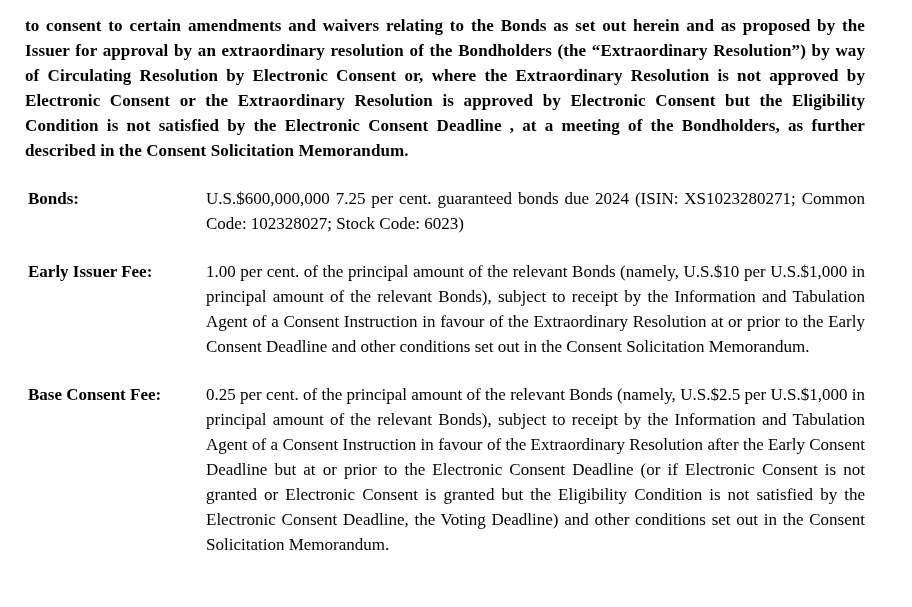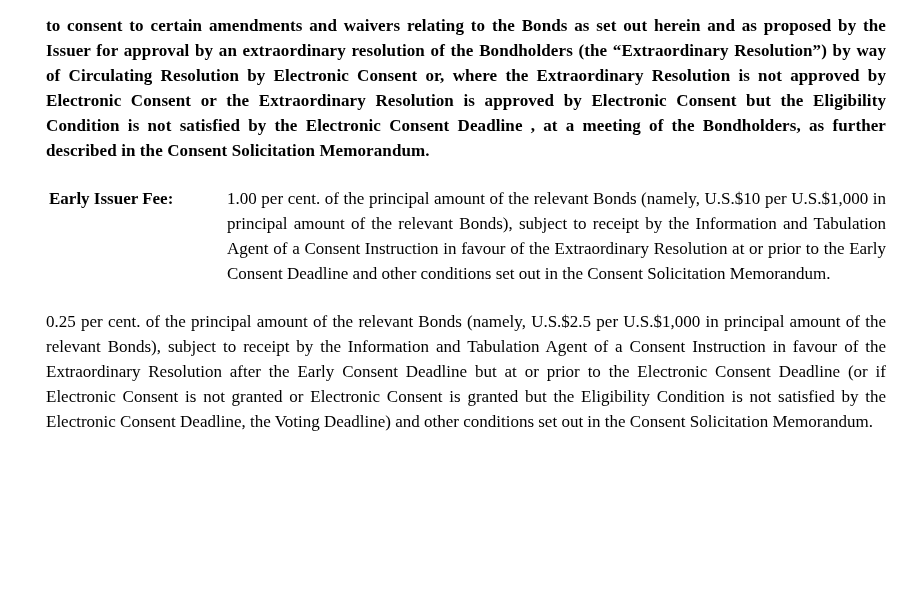--- a/index.html
+++ b/index.html
@@ -10,21 +10,21 @@
   body {
     width: 912px;
     height: 607px;
     overflow: hidden;
     font-family: "Liberation Serif", "DejaVu Serif", serif;
     color: #000000;
   }
   .document {
     box-sizing: border-box;
     width: 912px;
-    padding: 13px 35px 0 46px;
+    padding: 13px 35px 0 25px;
   }
   .intro {
     width: 840px;
     margin: 0 0 23px 0;
     font-size: 17px;
     font-weight: bold;
     line-height: 25px;
     text-align: justify;
     letter-spacing: 0.1px;
   }
@@ -54,23 +54,28 @@
     text-align: justify;
   }
 </style>
 </head>
 <body>
 
 <div class="document">
 
   <p class="intro">to consent to certain amendments and waivers relating to the Bonds as set out herein and as proposed by the Issuer for approval by an extraordinary resolution of the Bondholders (the “Extraordinary Resolution”) by way of Circulating Resolution by Electronic Consent or, where the Extraordinary Resolution is not approved by Electronic Consent or the Extraordinary Resolution is approved by Electronic Consent but the Eligibility Condition is not satisfied by the Electronic Consent Deadline , at a meeting of the Bondholders, as further described in the Consent Solicitation Memorandum.</p>
 
+  <div class="term-row">
+    <div class="term-label">Bonds:</div>
+    <div class="term-desc">U.S.$600,000,000 7.25 per cent. guaranteed bonds due 2024 (ISIN: XS1023280271; Common Code: 102328027; Stock Code: 6023)</div>
+  </div>
 
   <div class="term-row">
     <div class="term-label">Early Issuer Fee:</div>
     <div class="term-desc">1.00 per cent. of the principal amount of the relevant Bonds (namely, U.S.$10 per U.S.$1,000 in principal amount of the relevant Bonds), subject to receipt by the Information and Tabulation Agent of a Consent Instruction in favour of the Extraordinary Resolution at or prior to the Early Consent Deadline and other conditions set out in the Consent Solicitation Memorandum.</div>
   </div>
 
   <div class="term-row">
+    <div class="term-label">Base Consent Fee:</div>
     <div class="term-desc">0.25 per cent. of the principal amount of the relevant Bonds (namely, U.S.$2.5 per U.S.$1,000 in principal amount of the relevant Bonds), subject to receipt by the Information and Tabulation Agent of a Consent Instruction in favour of the Extraordinary Resolution after the Early Consent Deadline but at or prior to the Electronic Consent Deadline (or if Electronic Consent is not granted or Electronic Consent is granted but the Eligibility Condition is not satisfied by the Electronic Consent Deadline, the Voting Deadline) and other conditions set out in the Consent Solicitation Memorandum.</div>
   </div>
 
 </div>
 
 </body></html>

